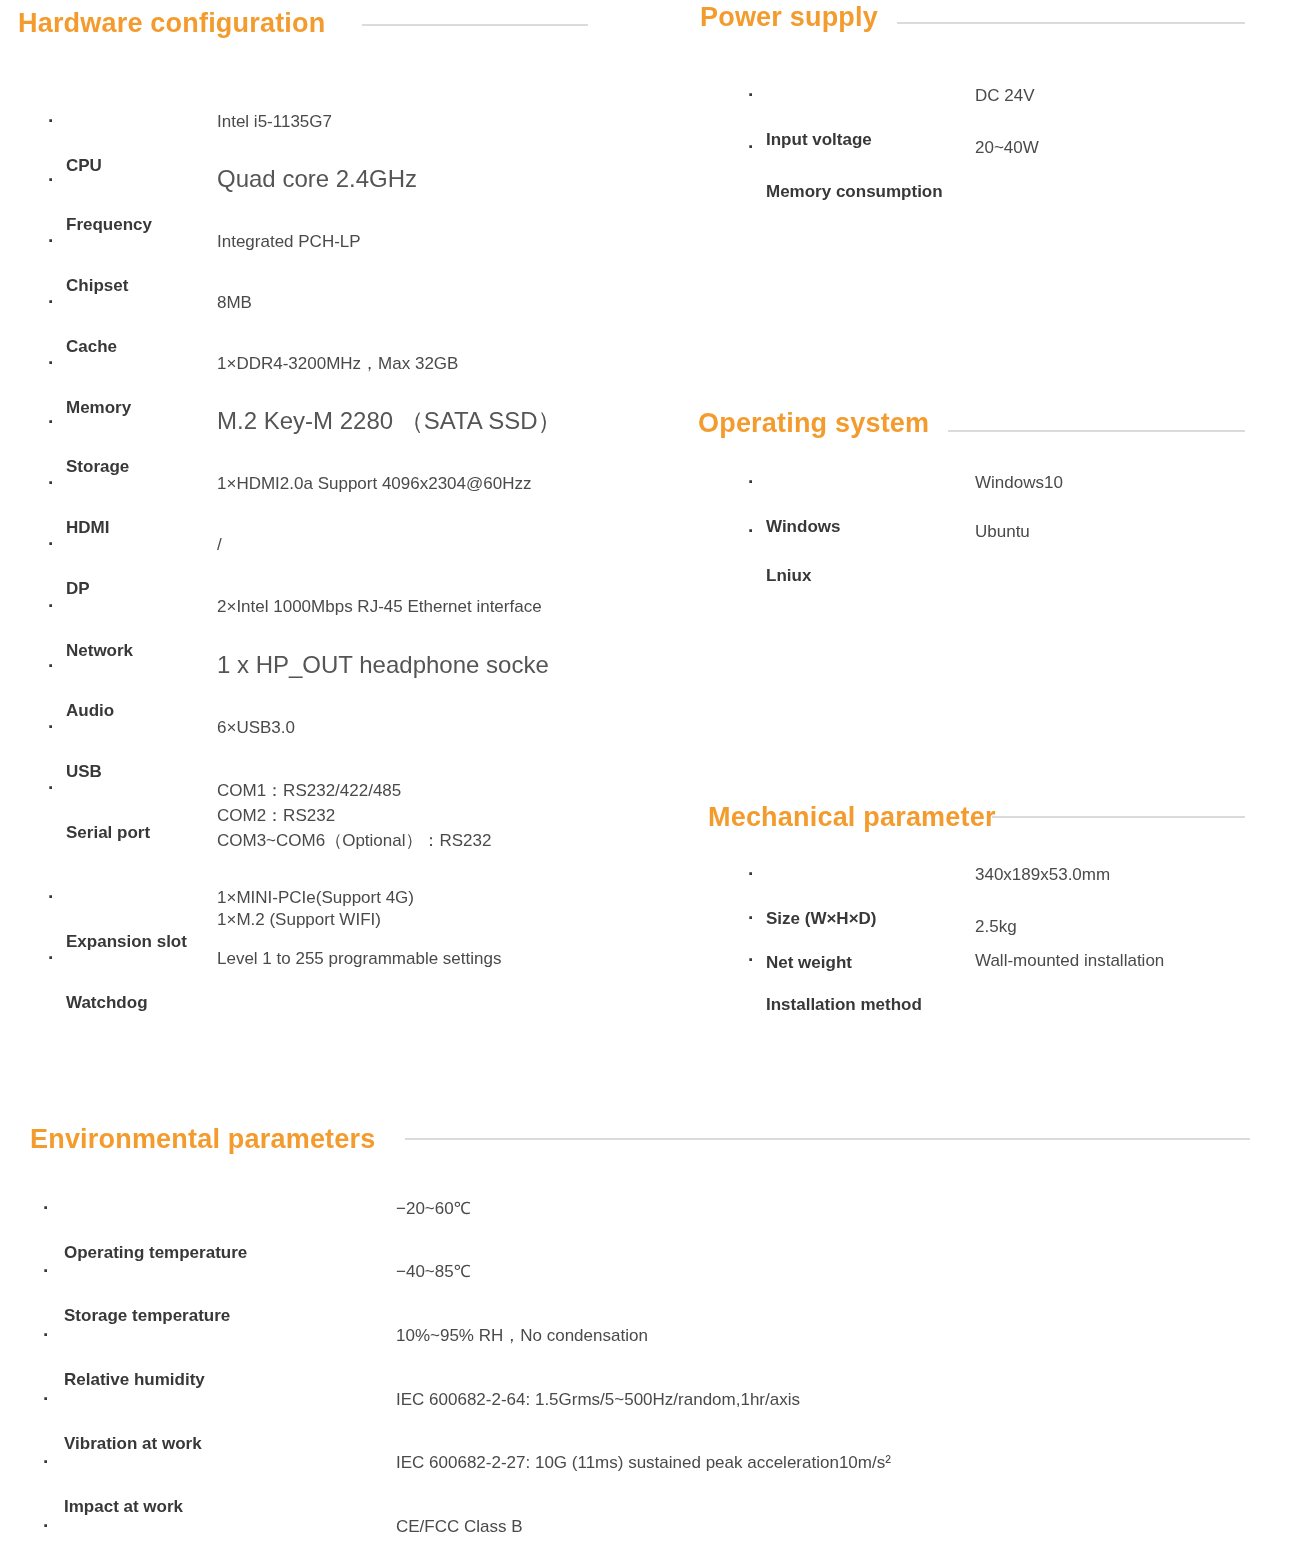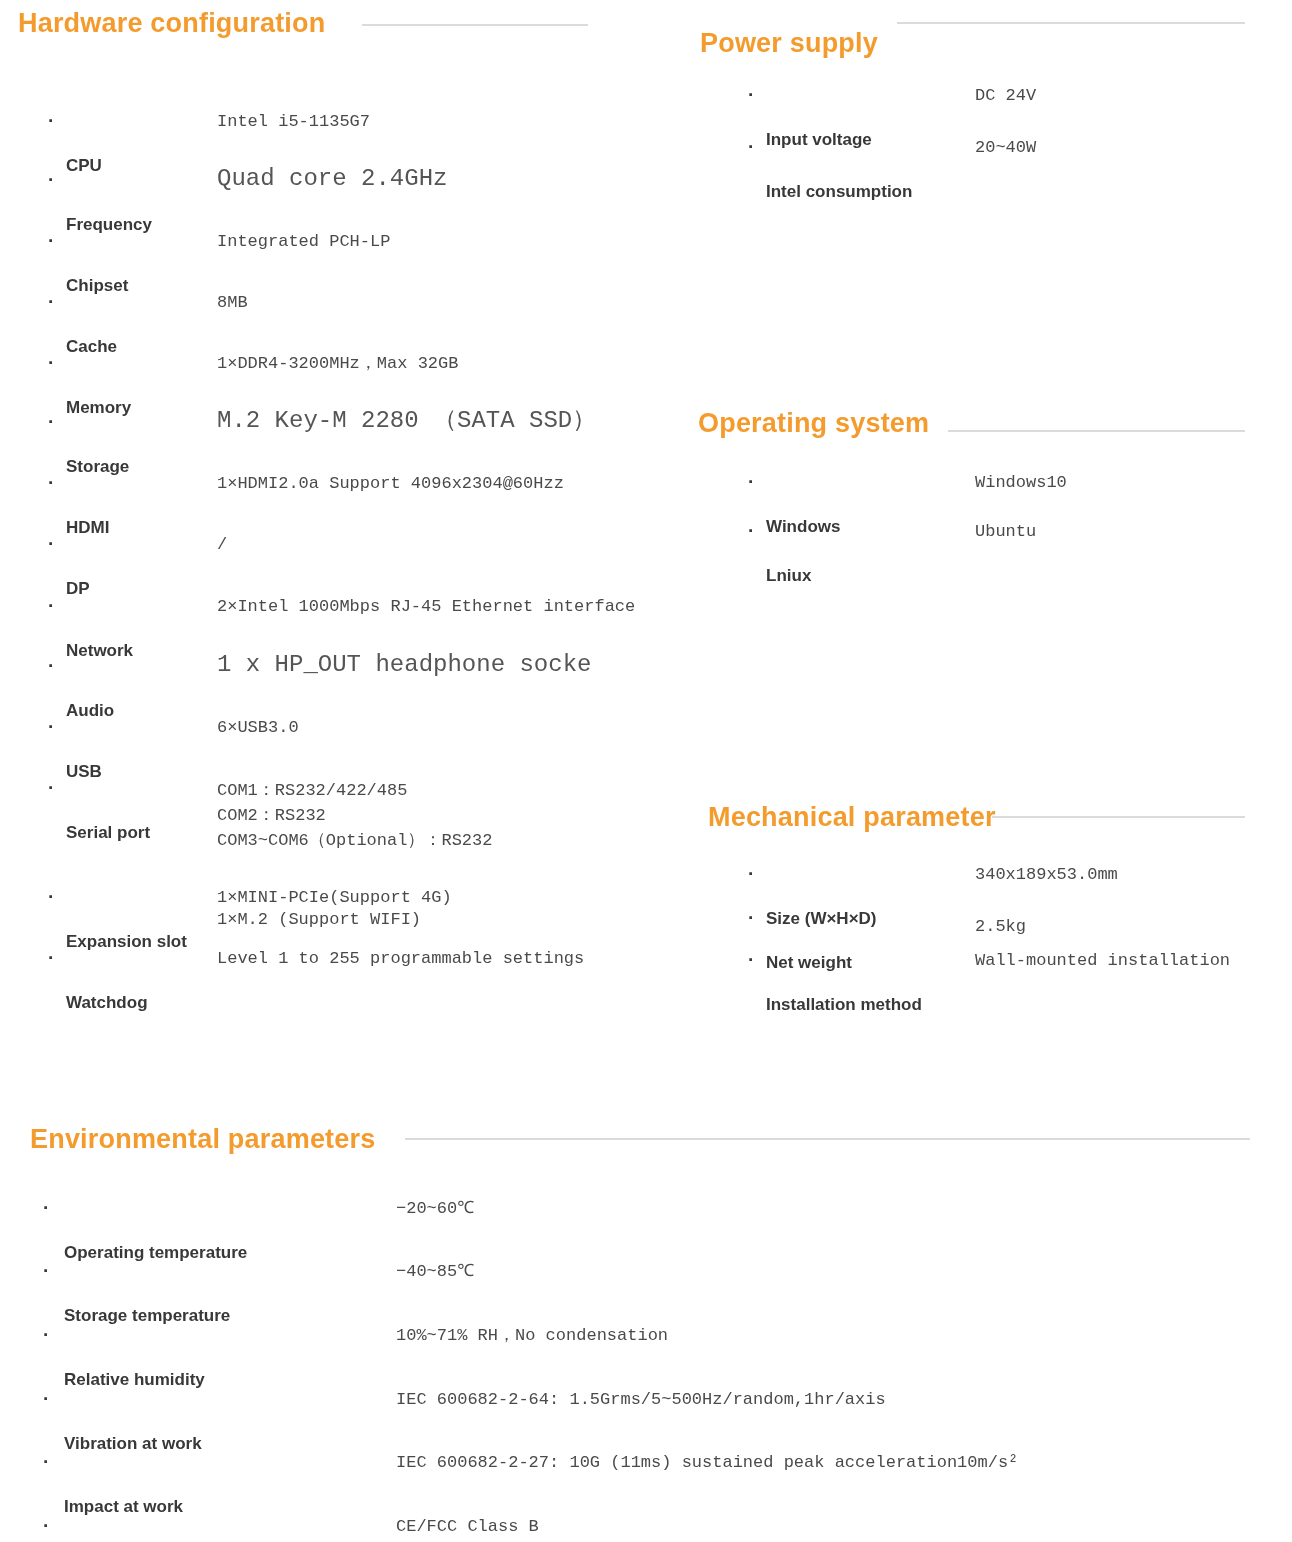--- a/index.html
+++ b/index.html
@@ -43,21 +43,20 @@
     font-weight:700;
     color:#383838;
     white-space:nowrap;
     margin-top:44px;
   }
   .row .val{
     position:absolute;
     top:0;
     color:#4A4A4A;
     white-space:pre;
-    font-family:Liberation Mono, monospace;
   }
   
   .row.hw{left:48px;}
   .row.hw .lbl{left:18px;}
   .row.hw .val{left:169px;}
   
   .row.rt{left:748px;}
   .row.rt .lbl{left:18px;}
   .row.rt .val{left:227px;}
   
@@ -146,31 +145,31 @@
 1×M.2 (Support WIFI)</span>
   </div>
   <div class="row hw" style="top:948px;">
     <span class="bullet">·</span>
     <span class="lbl">Watchdog</span>
     <span class="val">Level 1 to 255 programmable settings</span>
   </div>
 </section>
 
 <section>
-  <h2 class="title" style="left:700px;top:28px;">Power supply</h2>
+  <h2 class="title" style="left:700px;top:2px;">Power supply</h2>
   <div class="line" style="left:897px;top:22px;width:348px;"></div>
 
   <div class="row rt" style="top:85px;">
     <span class="bullet">·</span>
     <span class="lbl">Input voltage</span>
     <span class="val">DC 24V</span>
   </div>
   <div class="row rt" style="top:137px;">
     <span class="bullet">·</span>
-    <span class="lbl">Intel consumption</span>
+    <span class="lbl">Memory consumption</span>
     <span class="val">20~40W</span>
   </div>
 </section>
 
 <section>
   <h2 class="title" style="left:698px;top:408px;">Operating system</h2>
   <div class="line" style="left:948px;top:430px;width:297px;"></div>
 
   <div class="row rt" style="top:472px;">
     <span class="bullet">·</span>
@@ -215,21 +214,21 @@
     <span class="val">−20~60℃</span>
   </div>
   <div class="row env" style="top:1261px;">
     <span class="bullet">·</span>
     <span class="lbl">Storage temperature</span>
     <span class="val">−40~85℃</span>
   </div>
   <div class="row env" style="top:1325px;">
     <span class="bullet">·</span>
     <span class="lbl">Relative humidity</span>
-    <span class="val">10%~71% RH，No condensation</span>
+    <span class="val">10%~95% RH，No condensation</span>
   </div>
   <div class="row env" style="top:1389px;">
     <span class="bullet">·</span>
     <span class="lbl">Vibration at work</span>
     <span class="val">IEC 600682-2-64: 1.5Grms/5~500Hz/random,1hr/axis</span>
   </div>
   <div class="row env" style="top:1452px;">
     <span class="bullet">·</span>
     <span class="lbl">Impact at work</span>
     <span class="val">IEC 600682-2-27: 10G (11ms) sustained peak acceleration10m/s²</span>

